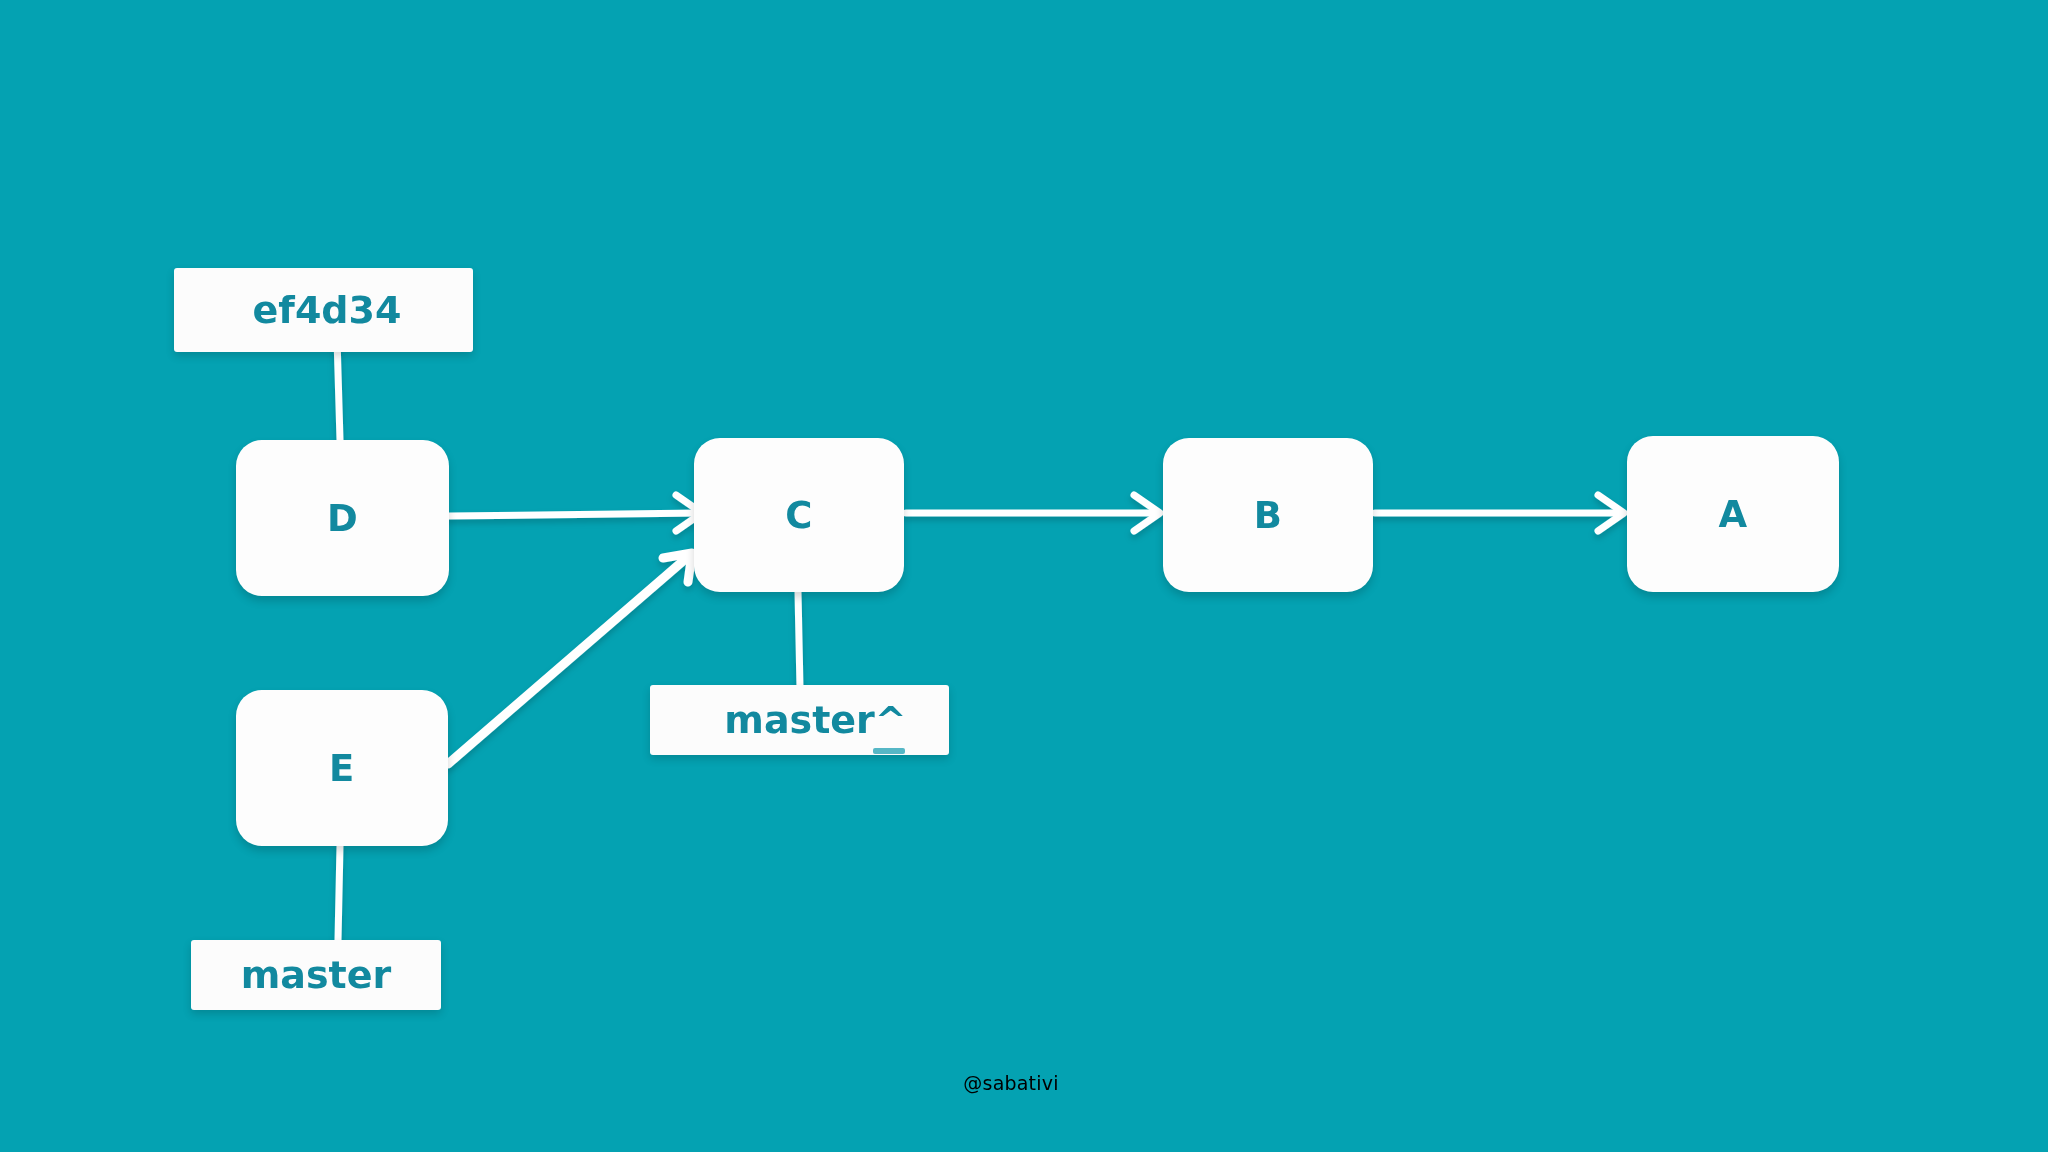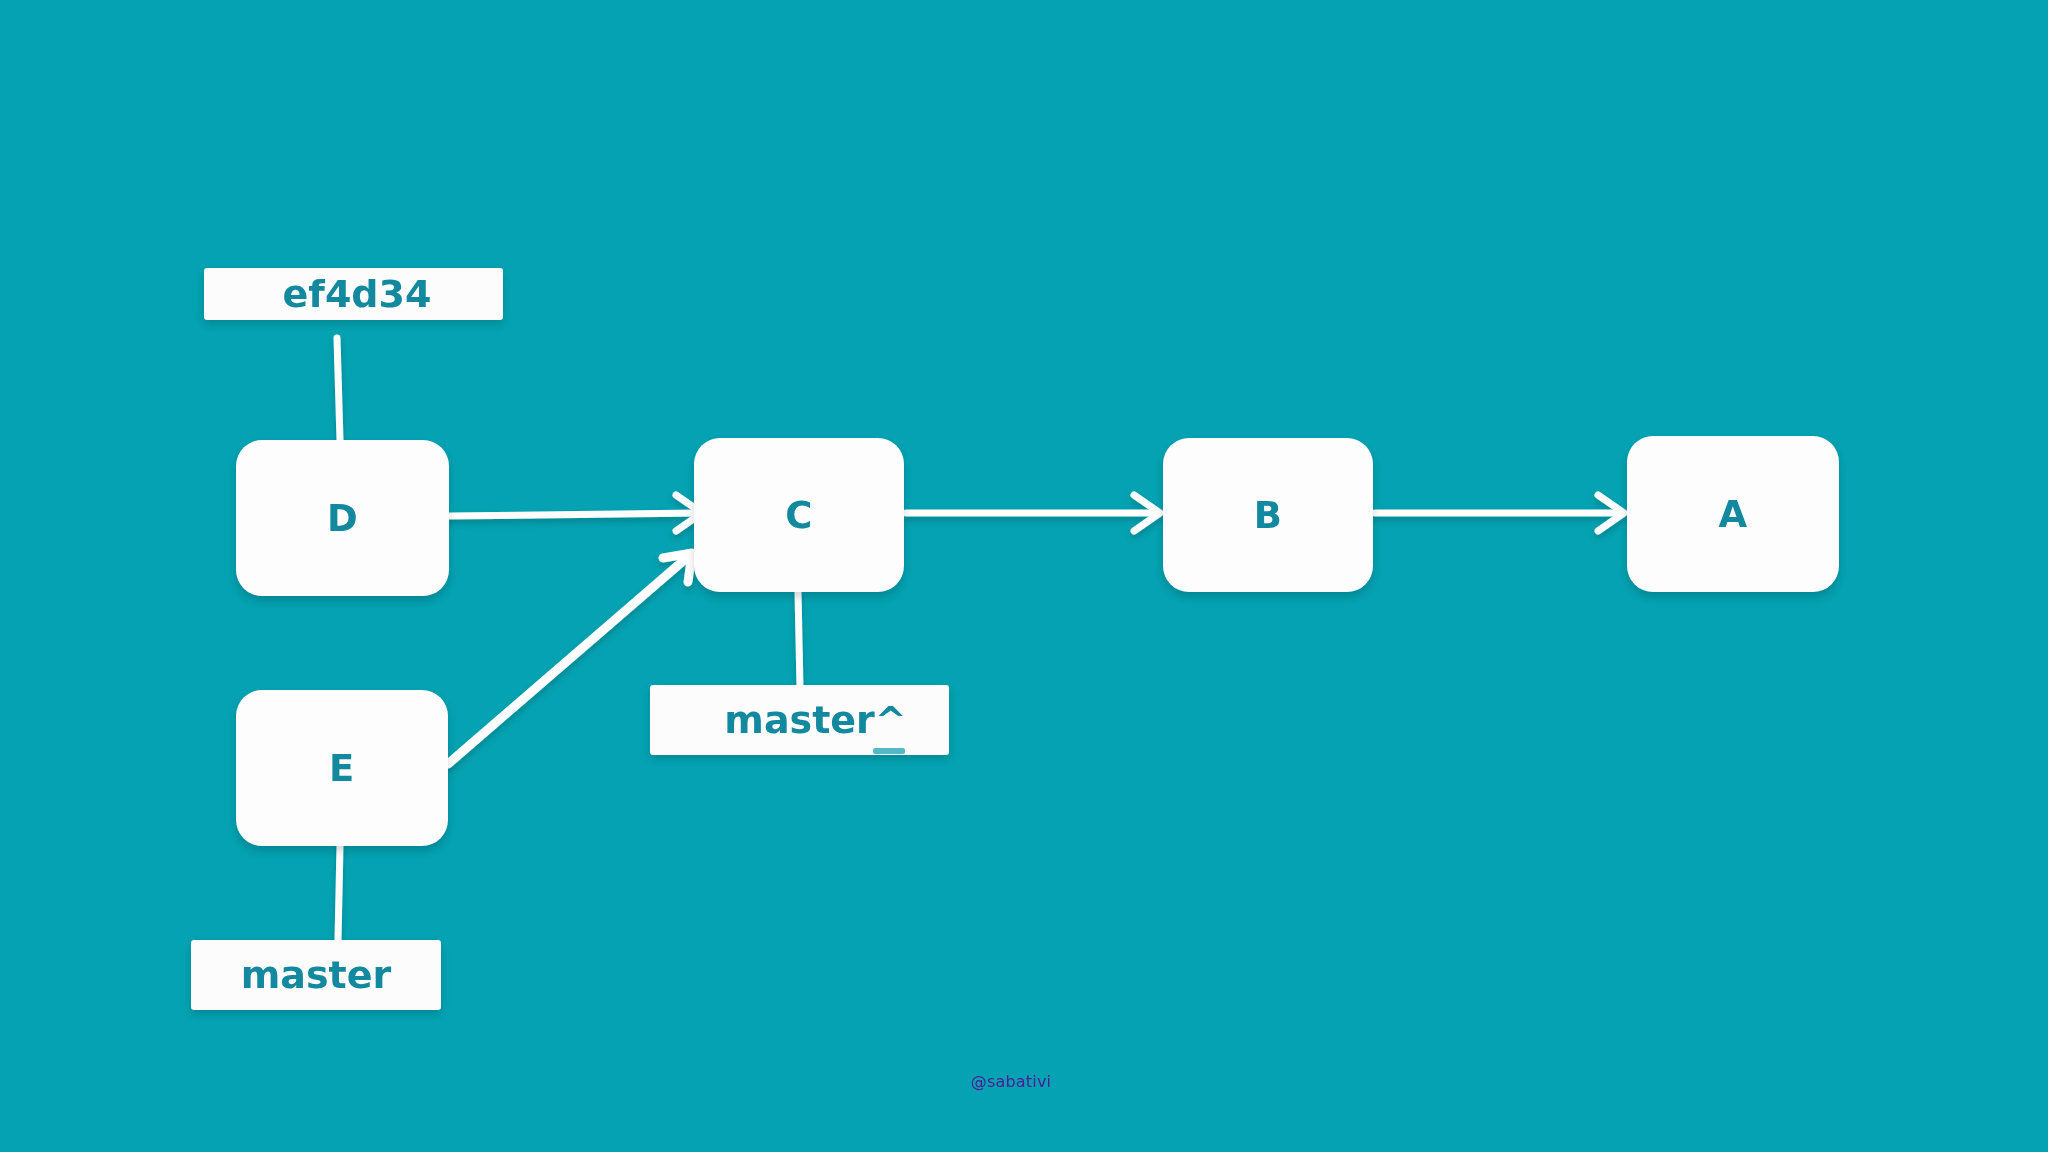--- a/index.html
+++ b/index.html
@@ -78,22 +78,22 @@
     border-radius:2px;
   }
 
   
   #watermark {
     position:absolute;
     left:0;
     top:1072px;
     width:2022px;
     text-align:center;
-    color:#4c1d95;
-    font-size:16px;
+    color:#000000;
+    font-size:19px;
     font-family:"DejaVu Sans", sans-serif;
     letter-spacing:0.2px;
     user-select:none;
   }
 </style>
 </head>
 <body style="background: rgb(4, 162, 178);">
 
 <div id="stage">
 
@@ -145,21 +145,21 @@
   </div>
 
   <div class="commit" style="left:1627px; top:436px; width:212px; height:156px;">
     <span class="commit-label">A</span>
   </div>
 
   <div class="commit" style="left:236px; top:690px; width:212px; height:156px;">
     <span class="commit-label">E</span>
   </div>
 
-  <div class="reftag" style="left:204px; top:268px; width:299px; height:52px;padding-left:7px;">
+  <div class="reftag" style="left:174px; top:268px; width:299px; height:84px;padding-left:7px;">
     <span class="reftag-label">ef4d34</span>
   </div>
 
   <div class="reftag" style="left:650px; top:685px; width:299px; height:70px;padding-left:32px;">
     <span class="reftag-label has-caret-underscore">master^</span>
   </div>
 
   <div class="reftag" style="left:191px; top:940px; width:250px; height:70px;">
     <span class="reftag-label">master</span>
   </div>

